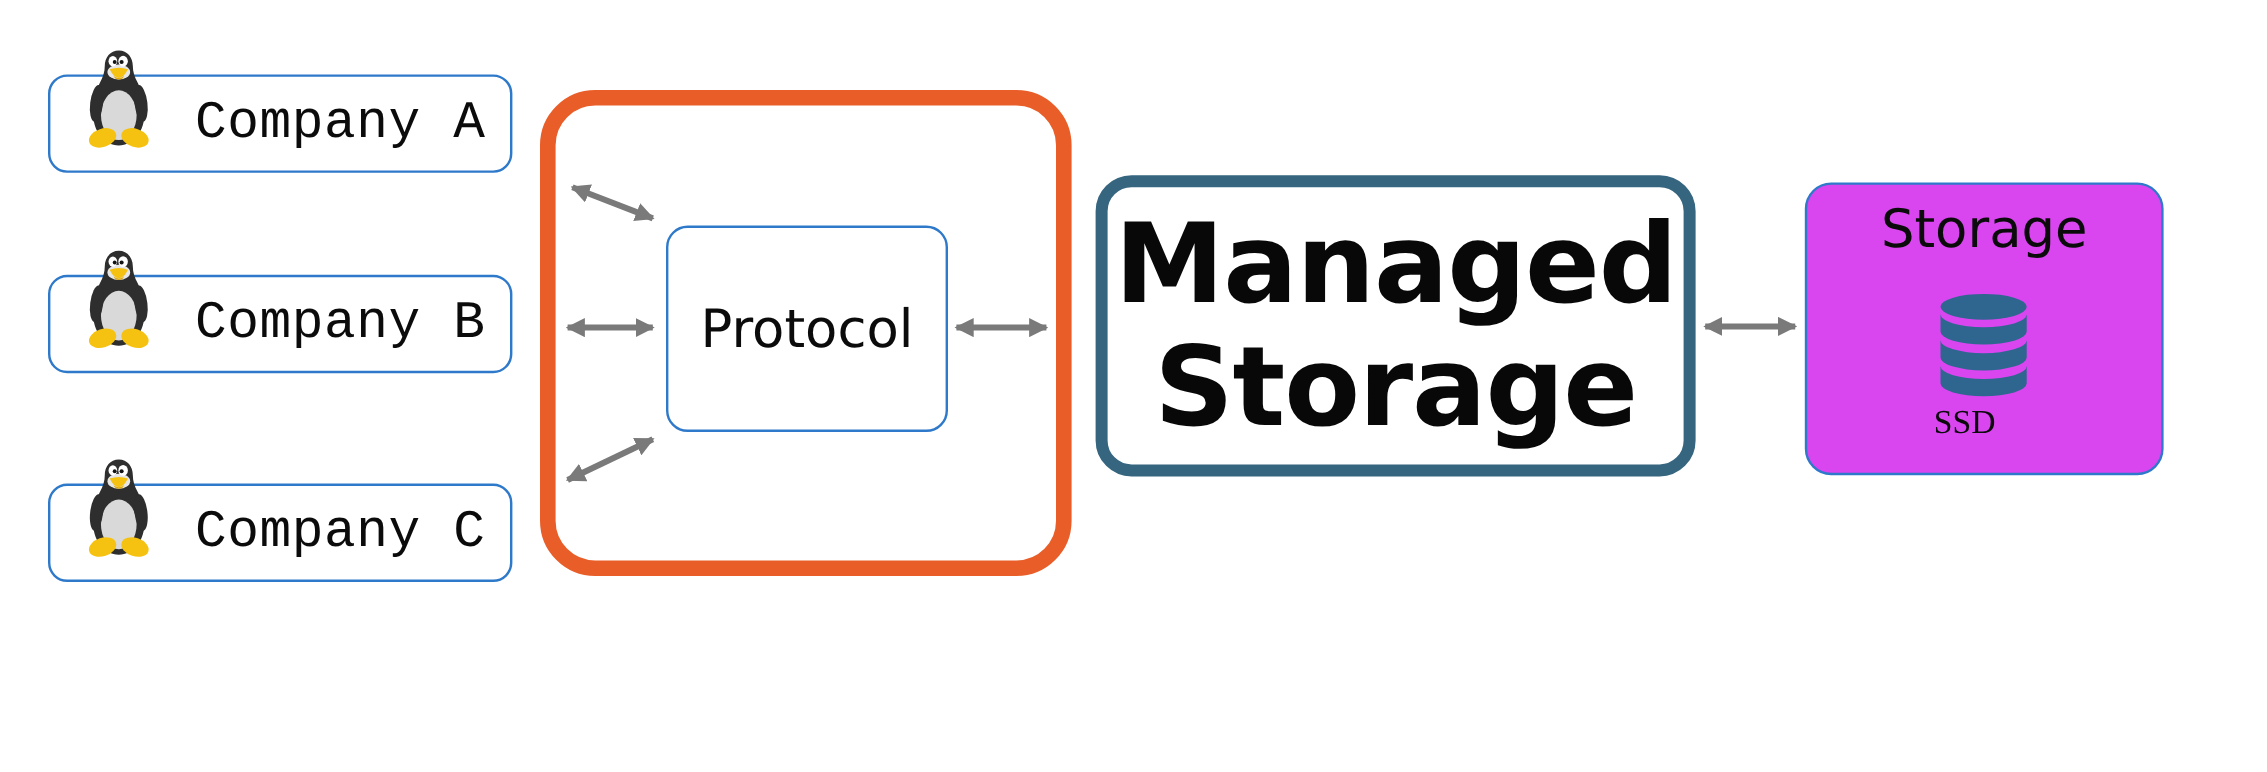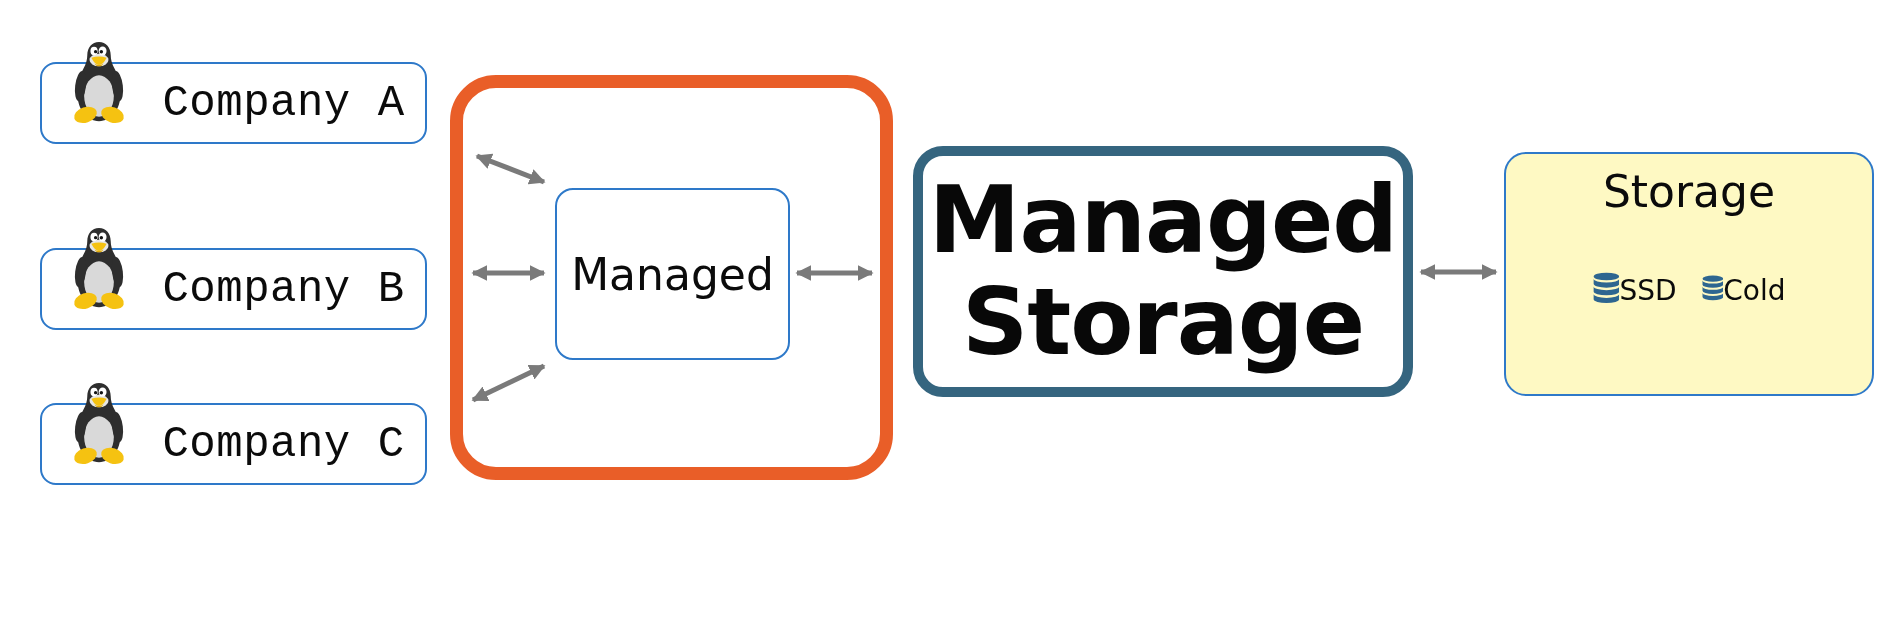--- a/index.html
+++ b/index.html
@@ -27,26 +27,26 @@
                     text-align:center;font-size:44px;line-height:59px;}
 
   
   .managed-box{position:absolute;left:913px;top:146px;width:500px;height:251px;
                border:10px solid #35657F;border-radius:30px;background:#fff;
                box-sizing:border-box;display:flex;align-items:center;justify-content:center;}
   .managed-title{font-size:92px;font-weight:800;line-height:102px;text-align:center;
                  letter-spacing:-1px;color:#080808;width:480px;}
 
   
-  .storage-box{position:absolute;left:1504px;top:152px;width:370px;height:244px;
-               border:2.5px solid #2E79C9;border-radius:22px;background:#fef9c3;
+  .storage-box{position:absolute;left:1504px;top:152px;width:299px;height:244px;
+               border:2.5px solid #2E79C9;border-radius:22px;background:#d946ef;
                box-sizing:border-box;display:flex;flex-direction:column;align-items:center;}
   .storage-title{font-size:44px;line-height:56px;margin-top:10px;}
   .tiers{display:flex;gap:25px;margin-top:24px;}
-  .tier{display:flex;flex-direction:row;align-items:center;width:84px;}
+  .tier{display:flex;flex-direction:column;align-items:flex-start;width:84px;font-family:Liberation Serif, serif;}
   .tier svg{width:82px;height:88px;}
   .tier-label{font-size:28px;line-height:30px;margin-top:6px;}
 
   
   .arrows{position:absolute;left:0;top:0;width:1889px;height:643px;pointer-events:none;}
 </style>
 </head>
 <body>
 
 <div class="canvas">
@@ -76,56 +76,50 @@
       </g>
     </defs>
   </svg>
 
   <div class="client" style="top:62px">
     <svg class="tux" viewBox="0 0 60 96">
         <use href="#tux"></use>
       </svg>
     <span class="client-label">Company A</span>
   </div>
-  <div class="client" style="top:248px">
+  <div class="client" style="top:229px">
     <svg class="tux" viewBox="0 0 60 96">
         <use href="#tux"></use>
       </svg>
     <span class="client-label">Company B</span>
   </div>
   <div class="client" style="top:403px">
     <svg class="tux" viewBox="0 0 60 96">
         <use href="#tux"></use>
       </svg>
     <span class="client-label">Company C</span>
   </div>
 
   <div class="constraint-box"></div>
   <div class="protocol-box">
-    <span>Managed</span>
+    <span>Protocol</span>
   </div>
 
   <div class="managed-box">
     <div class="managed-title">Managed Storage</div>
   </div>
 
   <div class="storage-box">
     <div class="storage-title">Storage</div>
     <div class="tiers">
       <div class="tier">
         <svg viewBox="0 0 84 98">
             <use href="#db"></use>
           </svg>
         <span class="tier-label">SSD</span>
-      </div>
-      <div class="tier">
-        <svg viewBox="0 0 84 98">
-            <use href="#db"></use>
-          </svg>
-        <span class="tier-label">Cold</span>
       </div>
     </div>
   </div>
 
   <svg class="arrows" viewBox="0 0 1889 643">
     <defs>
       <marker id="ah" viewBox="0 0 10 10" refX="9" refY="5" markerWidth="3.2" markerHeight="3.2" orient="auto-start-reverse">
         <path d="M0 0 L10 5 L0 10 z" fill="#7A7A7A"></path>
       </marker>
     </defs>

